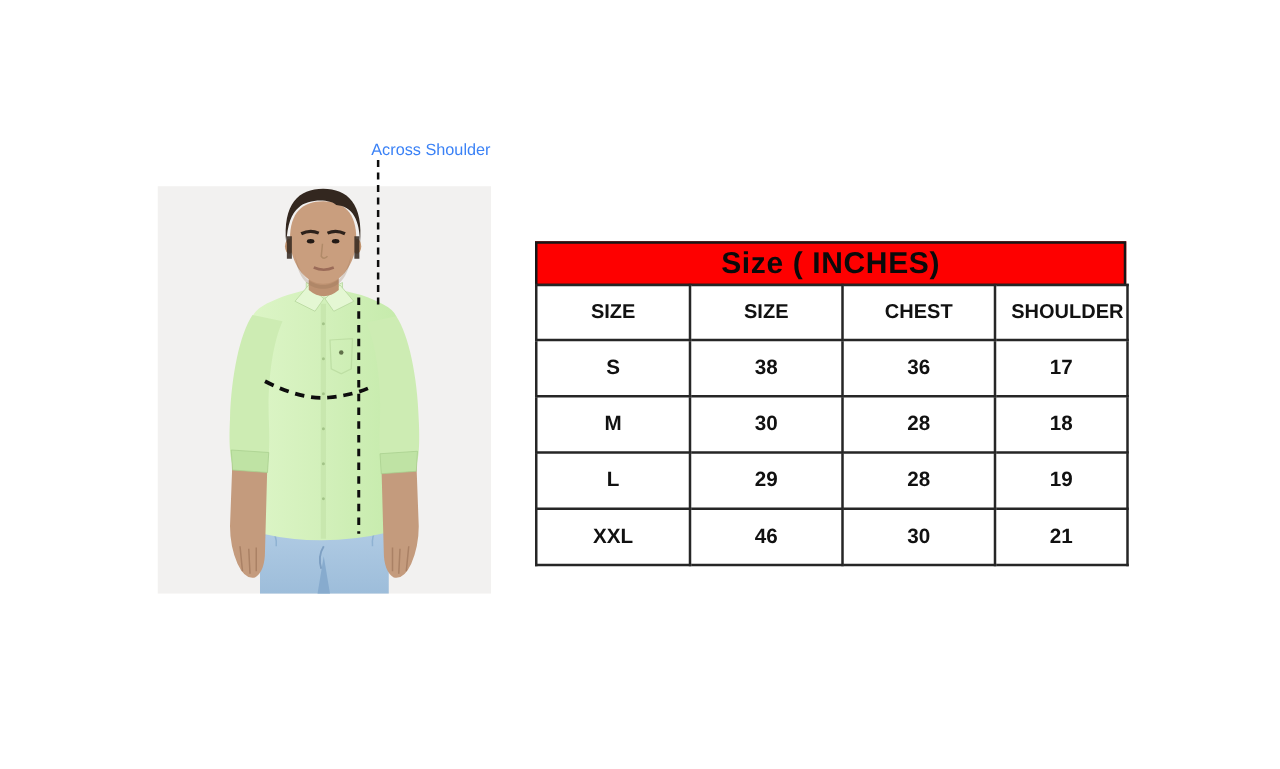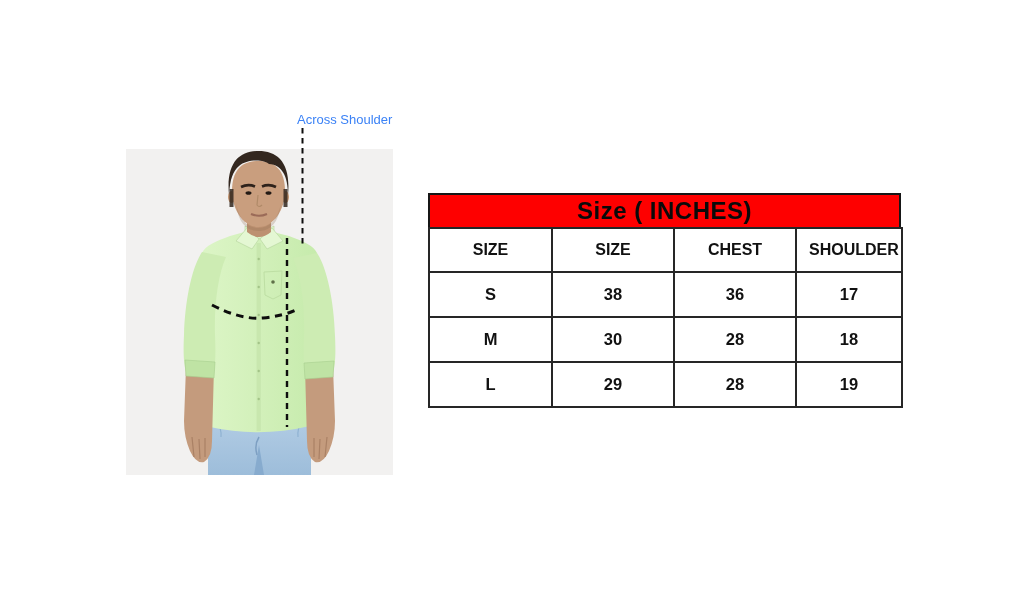--- a/index.html
+++ b/index.html
@@ -158,15 +158,21 @@
         <td>30</td>
         <td>28</td>
         <td>18</td>
       </tr>
       <tr>
         <td>L</td>
         <td>29</td>
         <td>28</td>
         <td>19</td>
       </tr>
+      <tr>
+        <td>XXL</td>
+        <td>46</td>
+        <td>30</td>
+        <td>21</td>
+      </tr>
     </tbody>
   </table>
 </div>
 
 </body></html>

